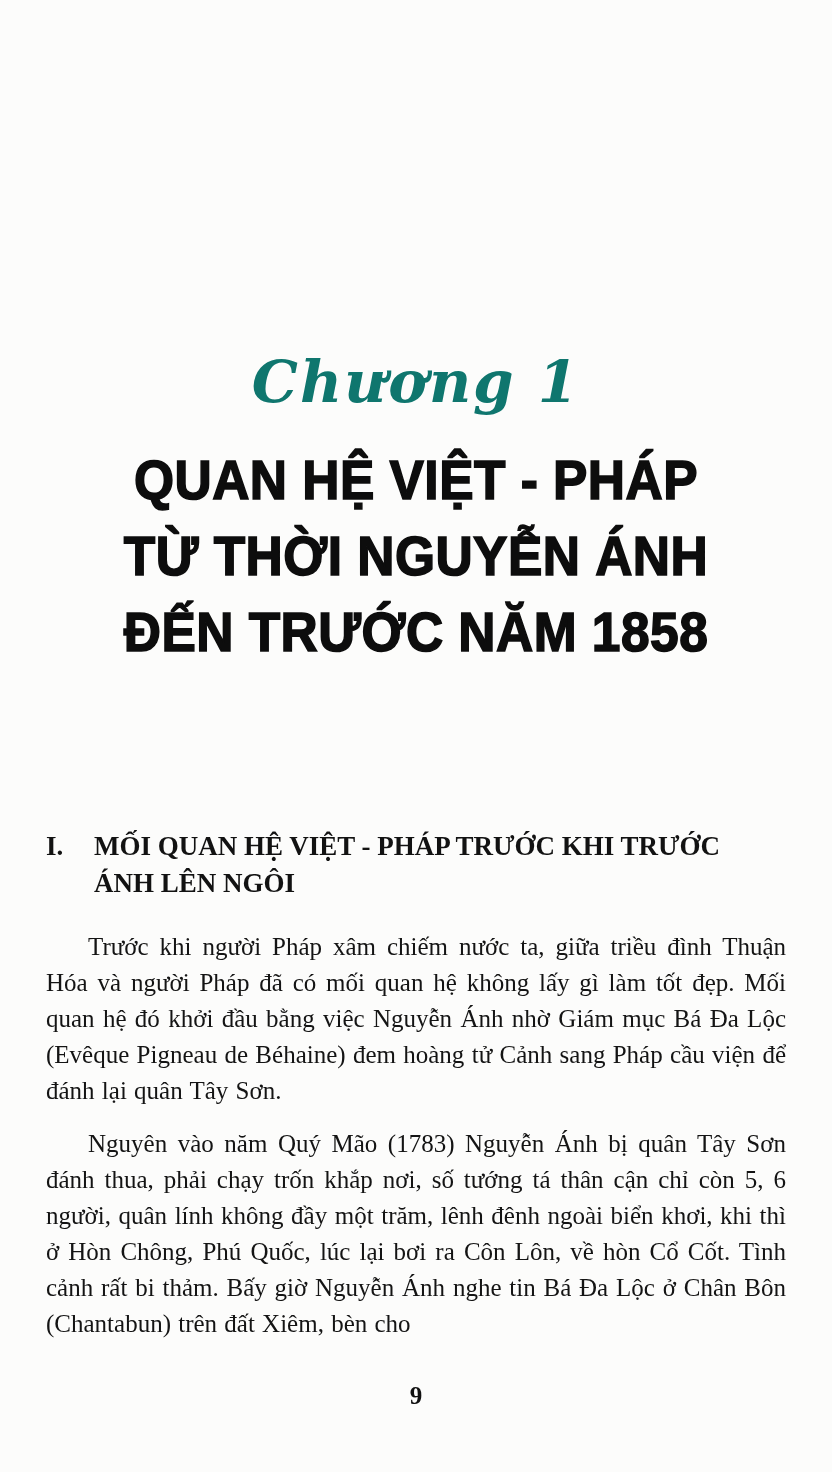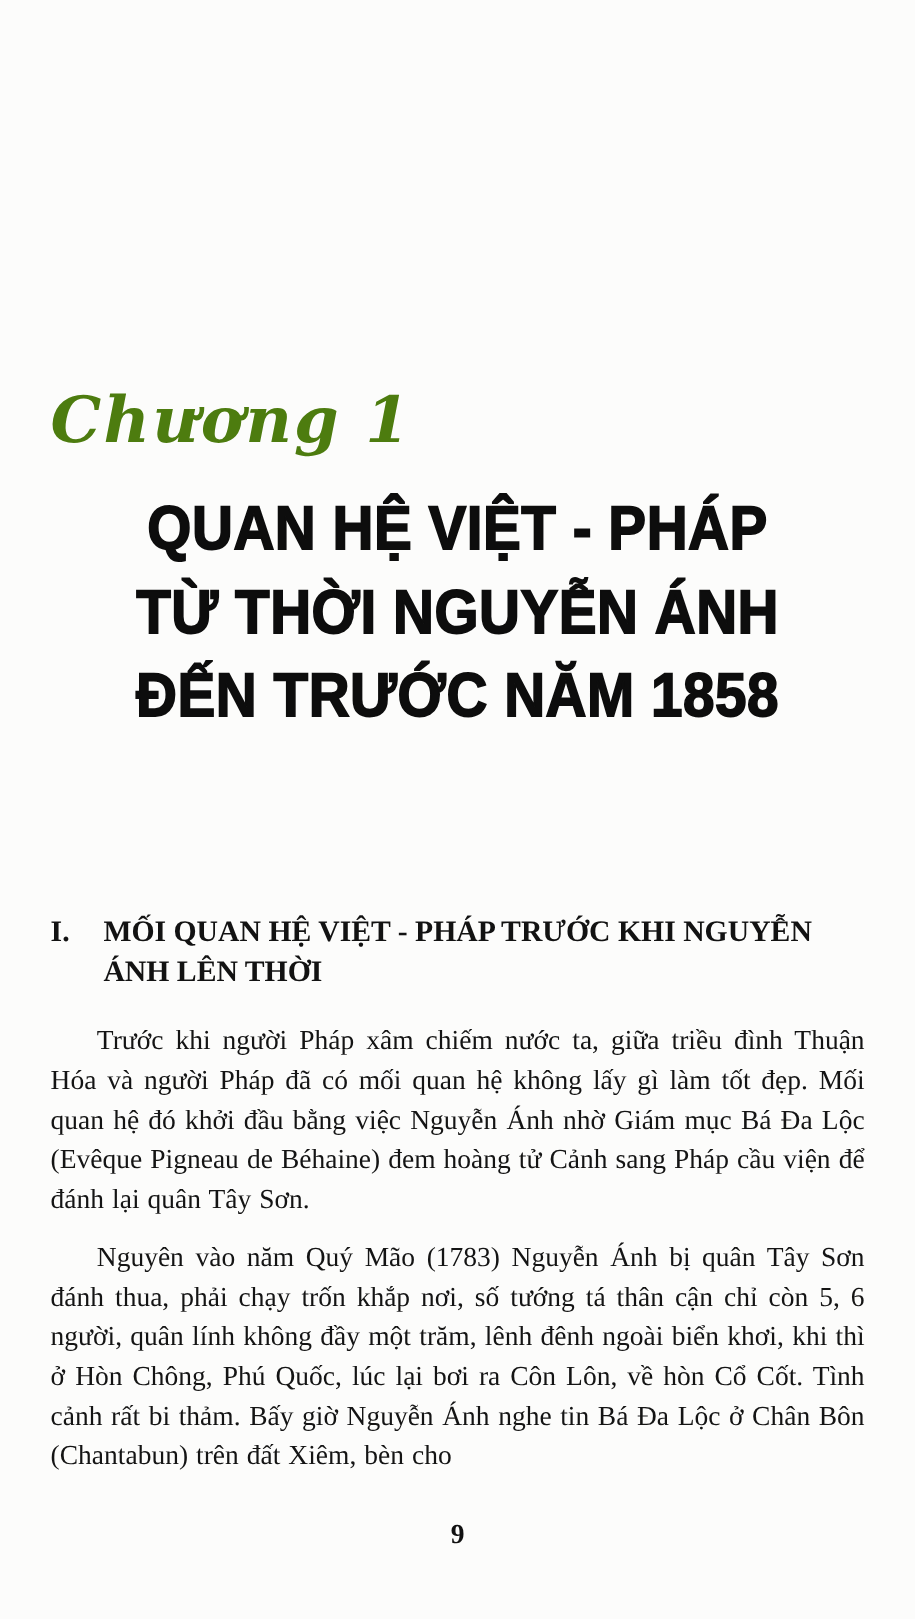--- a/index.html
+++ b/index.html
@@ -14,26 +14,27 @@
     margin: 0 auto;
     background: #fcfcfb;
     color: #161616;
     overflow: hidden;
     box-sizing: border-box;
     padding: 0 46px;
     font-family: "Liberation Serif", serif;
   }
   .chapter-script {
     margin-top: 348px;
+    text-align: center;
     font-family: "DejaVu Serif", serif;
     font-style: italic;
     font-weight: bold;
     font-size: 58px;
     letter-spacing: 2px;
-    color: #4d7c0f;
+    color: #0f766e;
   }
   .chapter-title {
     margin-top: 26px;
     text-align: center;
     font-family: "Liberation Sans", sans-serif;
     font-weight: bold;
     font-size: 56px;
     line-height: 76px;
     color: #0d0d0d;
     -webkit-text-stroke: 1.6px #0d0d0d;
@@ -89,21 +90,21 @@
   <div class="chapter-script">Chương 1</div>
 
   <div class="chapter-title">
     <div>QUAN HỆ VIỆT - PHÁP</div>
     <div>TỪ THỜI NGUYỄN ÁNH</div>
     <div>ĐẾN TRƯỚC NĂM 1858</div>
   </div>
 
   <div class="section-heading">
     <span class="section-number">I.</span>
-    <span class="section-title">MỐI QUAN HỆ VIỆT - PHÁP TRƯỚC KHI NGUYỄN ÁNH LÊN THỜI</span>
+    <span class="section-title">MỐI QUAN HỆ VIỆT - PHÁP TRƯỚC KHI TRƯỚC ÁNH LÊN NGÔI</span>
   </div>
 
   <div class="body-text">
     <p class="paragraph">Trước khi người Pháp xâm chiếm nước ta, giữa triều đình Thuận Hóa và người Pháp đã có mối quan hệ không lấy gì làm tốt đẹp. Mối quan hệ đó khởi đầu bằng việc Nguyễn Ánh nhờ Giám mục Bá Đa Lộc (Evêque Pigneau de Béhaine) đem hoàng tử Cảnh sang Pháp cầu viện để đánh lại quân Tây Sơn.</p>
     <p class="paragraph">Nguyên vào năm Quý Mão (1783) Nguyễn Ánh bị quân Tây Sơn đánh thua, phải chạy trốn khắp nơi, số tướng tá thân cận chỉ còn 5, 6 người, quân lính không đầy một trăm, lênh đênh ngoài biển khơi, khi thì ở Hòn Chông, Phú Quốc, lúc lại bơi ra Côn Lôn, về hòn Cổ Cốt. Tình cảnh rất bi thảm. Bấy giờ Nguyễn Ánh nghe tin Bá Đa Lộc ở Chân Bôn (Chantabun) trên đất Xiêm, bèn cho</p>
   </div>
 
   <div class="page-number">9</div>
 
 </div>

